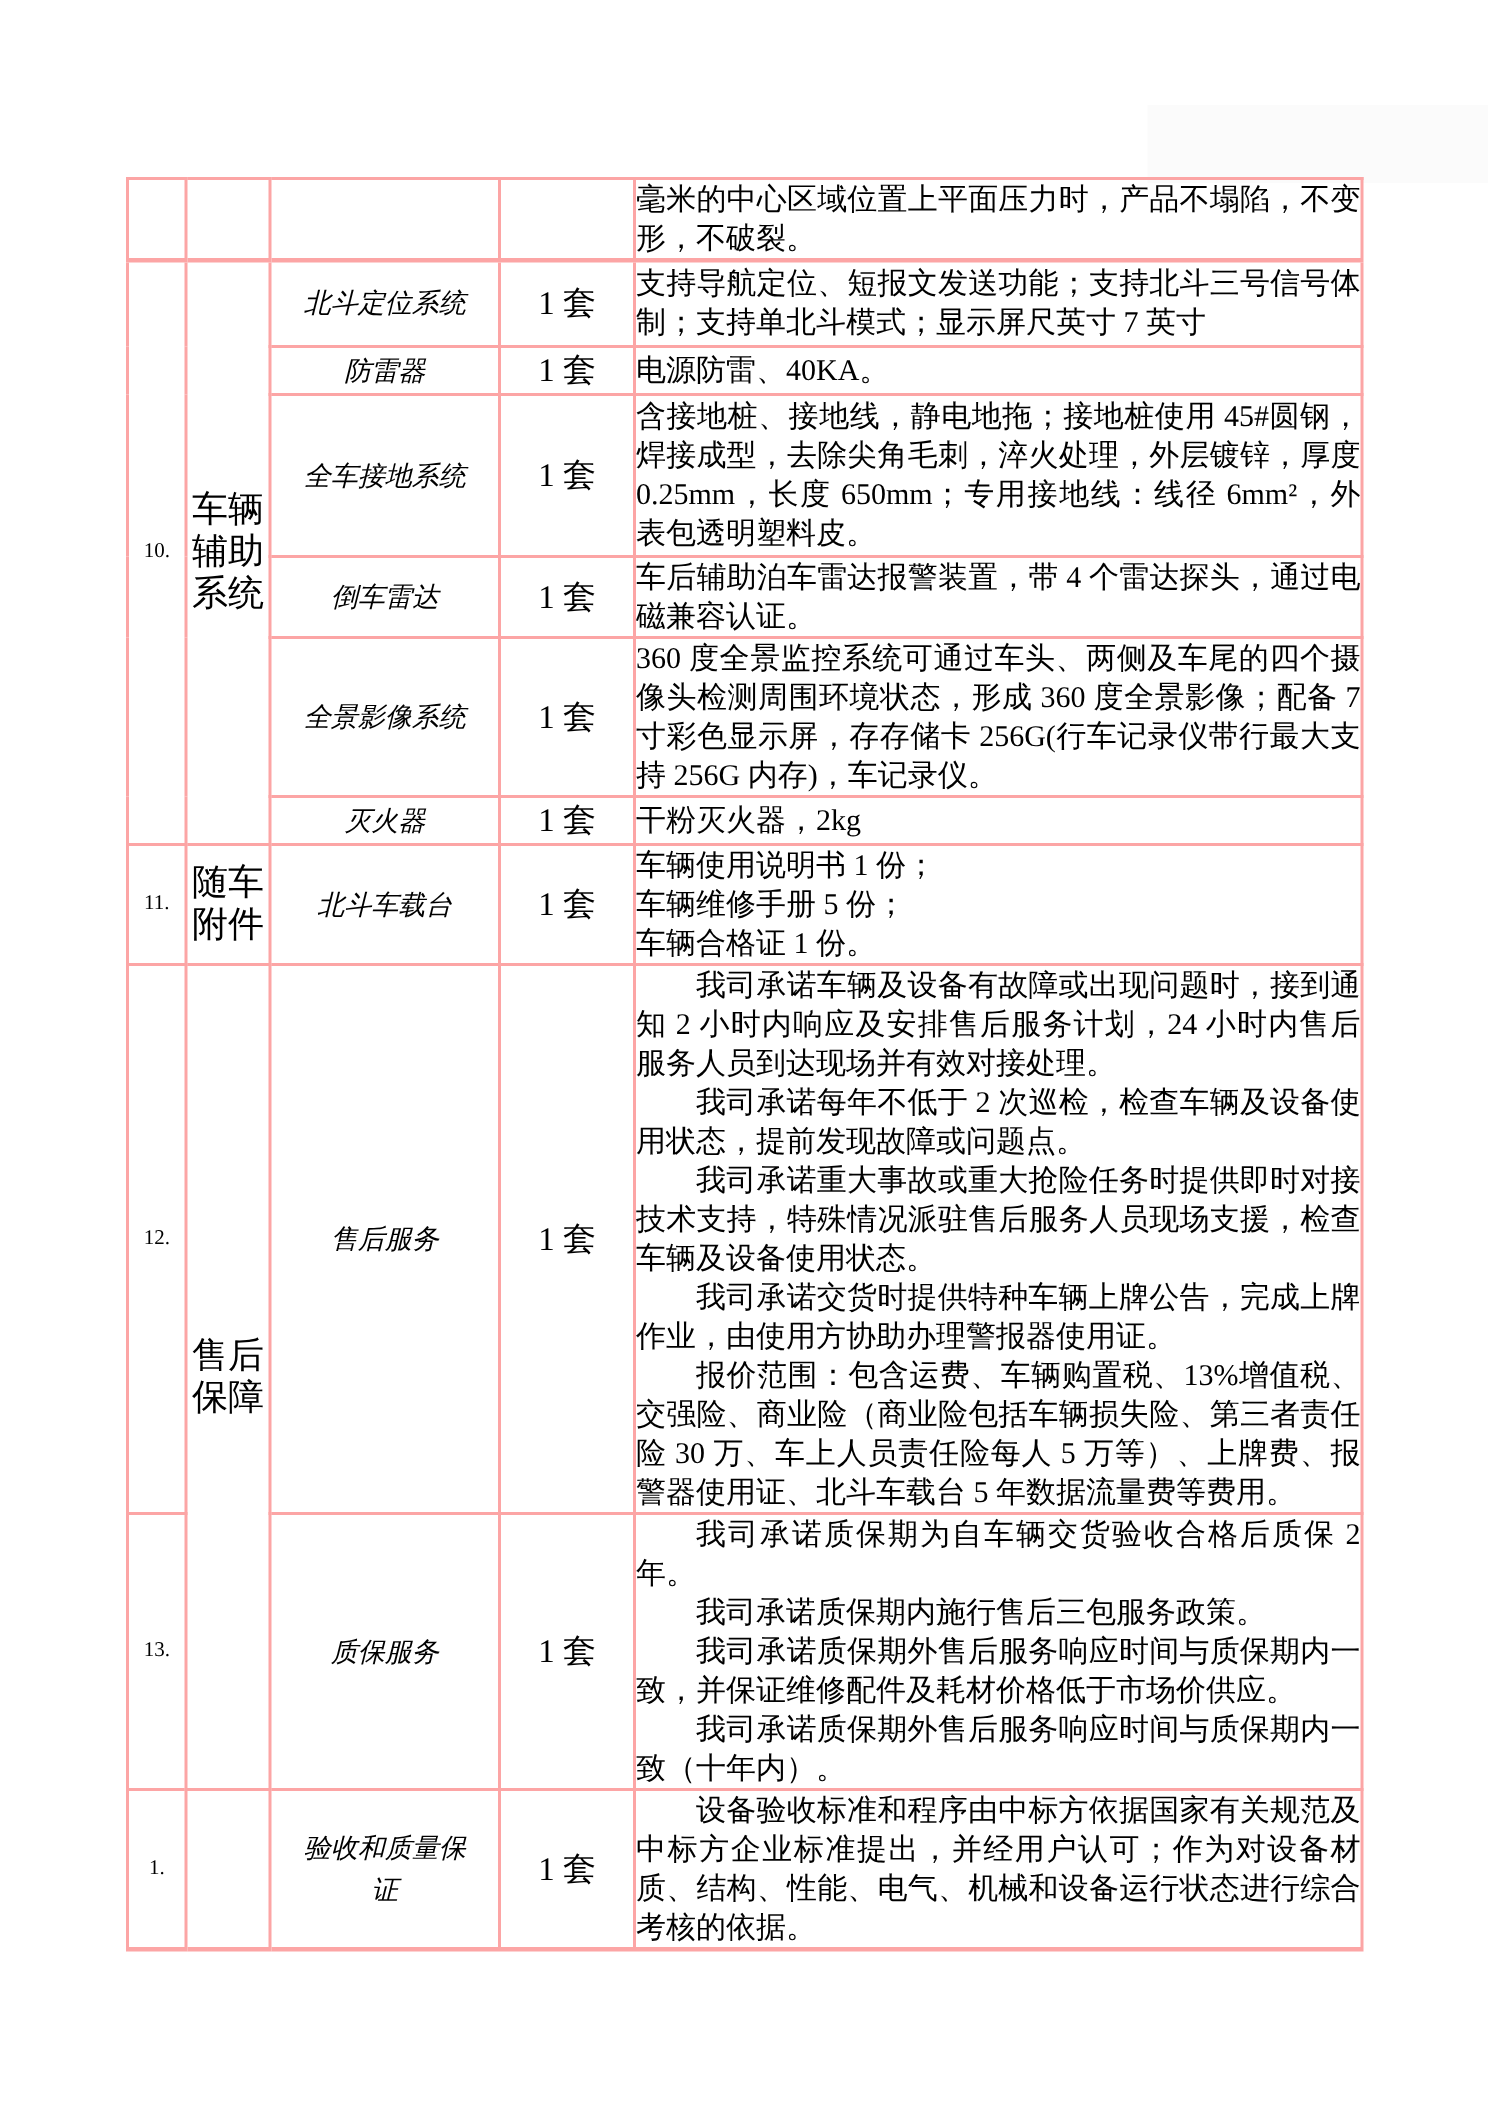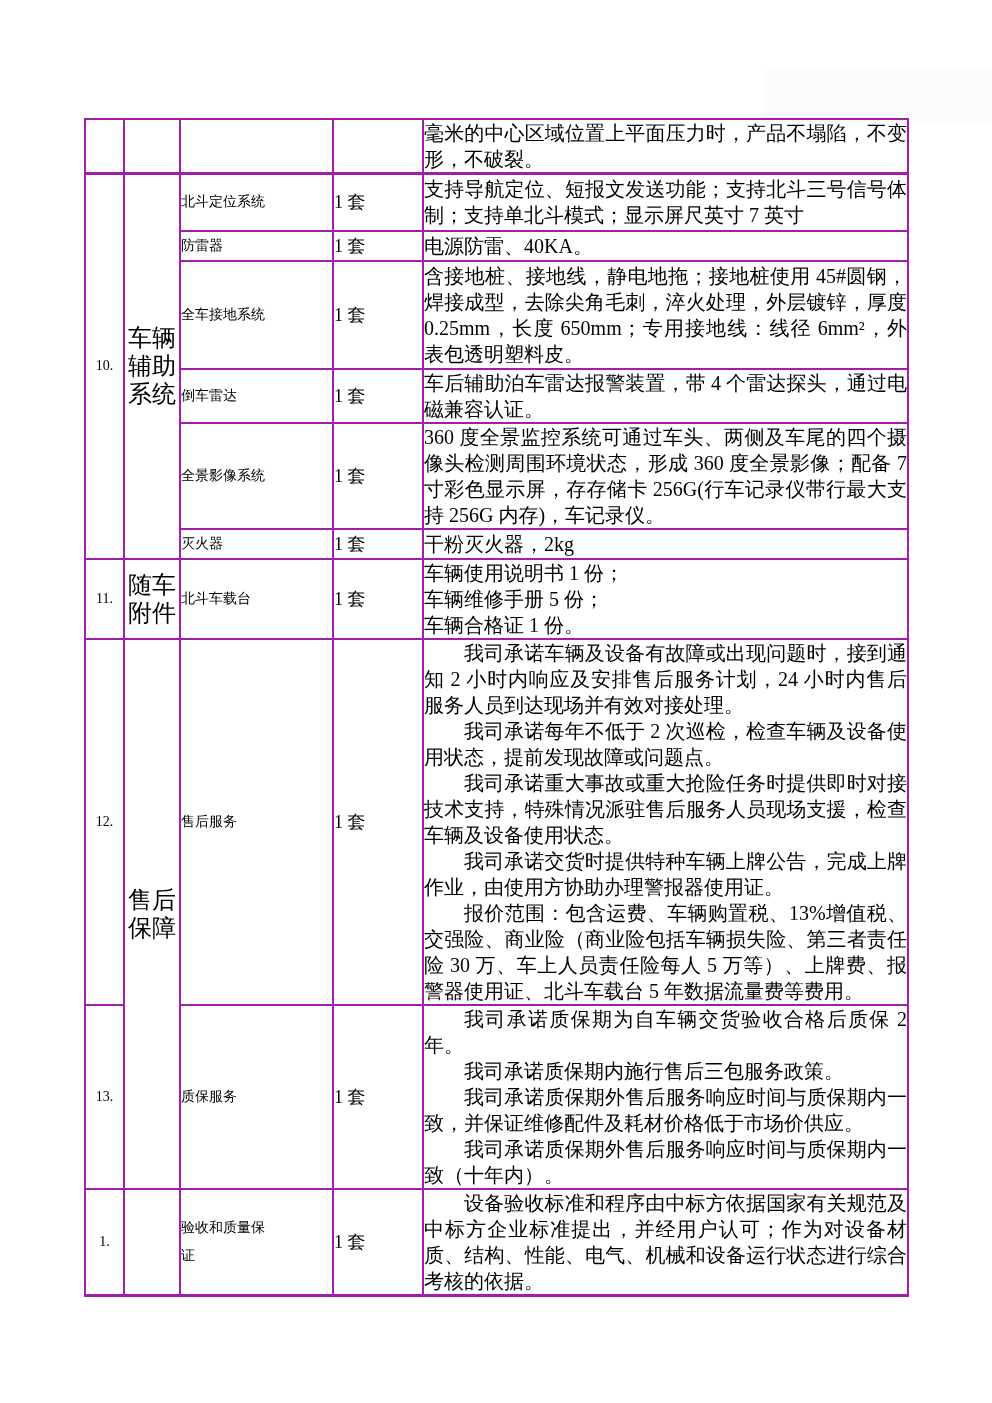--- a/index.html
+++ b/index.html
@@ -20,43 +20,45 @@
   }
   table.spec-table {
     position: absolute;
     left: 84px;
     top: 118px;
     width: 823px;
     border-collapse: collapse;
     table-layout: fixed;
   }
   table.spec-table td {
-    border: 2px solid #a21caf;
+    border: 2px solid #fca5a5;
     padding: 0;
     vertical-align: middle;
     overflow: hidden;
   }
   tr.r-cont td { border-bottom-width: 3px; }
   tr.r-last td { border-bottom-width: 3px; }
   td.c-no {
     text-align: center;
     font-size: 14px;
   }
   td.c-cat {
     text-align: center;
     font-size: 24px;
     line-height: 28px;
   }
   td.c-item {
-    font-size: 14px;
+    text-align: center;
+    font-size: 18px;
     line-height: 28px;
+    font-style: italic;
   }
   td.c-qty {
-    text-align: left;
-    font-size: 18px;
+    text-align: center;
+    font-size: 22px;
   }
   td.c-desc {
     vertical-align: top;
     font-size: 20px;
     line-height: 26px;
     padding: 1px 5px 1px 7px;
     text-align: justify;
   }
   td.c-desc p { margin: 0; }
   td.c-desc p.para { text-indent: 2em; }

